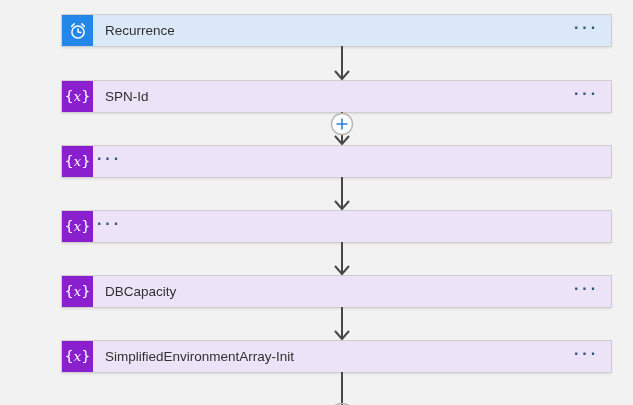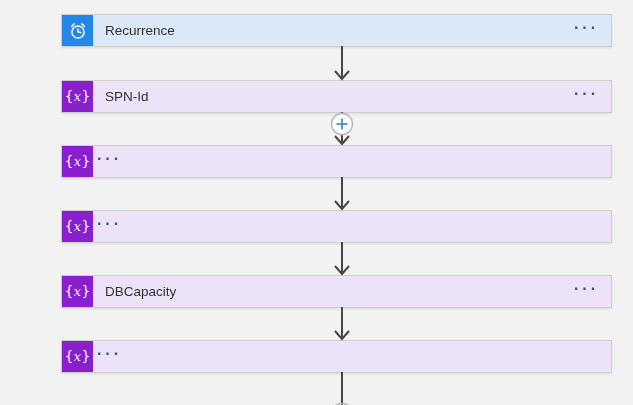--- a/index.html
+++ b/index.html
@@ -81,20 +81,21 @@
         <span class="vx ic-var" style="display: inline;">{<em>x</em>}</span>
       </div>
       <div class="label">DBCapacity</div>
       <button class="menu">···</button>
     </div>
     <div class="card" style="top: 341px; background: rgb(237, 227, 248);">
       <div class="icon" style="background: rgb(138, 31, 206);">
 
         <span class="vx ic-var" style="display: inline;">{<em>x</em>}</span>
       </div>
+      <div class="label">SimplifiedEnvironmentArray-Init</div>
       <button class="menu">···</button>
     </div>
     <div class="connector" style="top: 46px;">
       <svg width="32" height="35" viewBox="0 0 32 35">
         <line x1="16" y1="0" x2="16" y2="32" stroke="#484644" stroke-width="2"></line>
         <path d="M9 25 L16 33 L23 25" fill="none" stroke="#484644" stroke-width="2"></path>
       </svg>
     </div>
     <div class="connector" style="top: 112px;">
       <svg width="32" height="34" viewBox="0 0 32 34">

